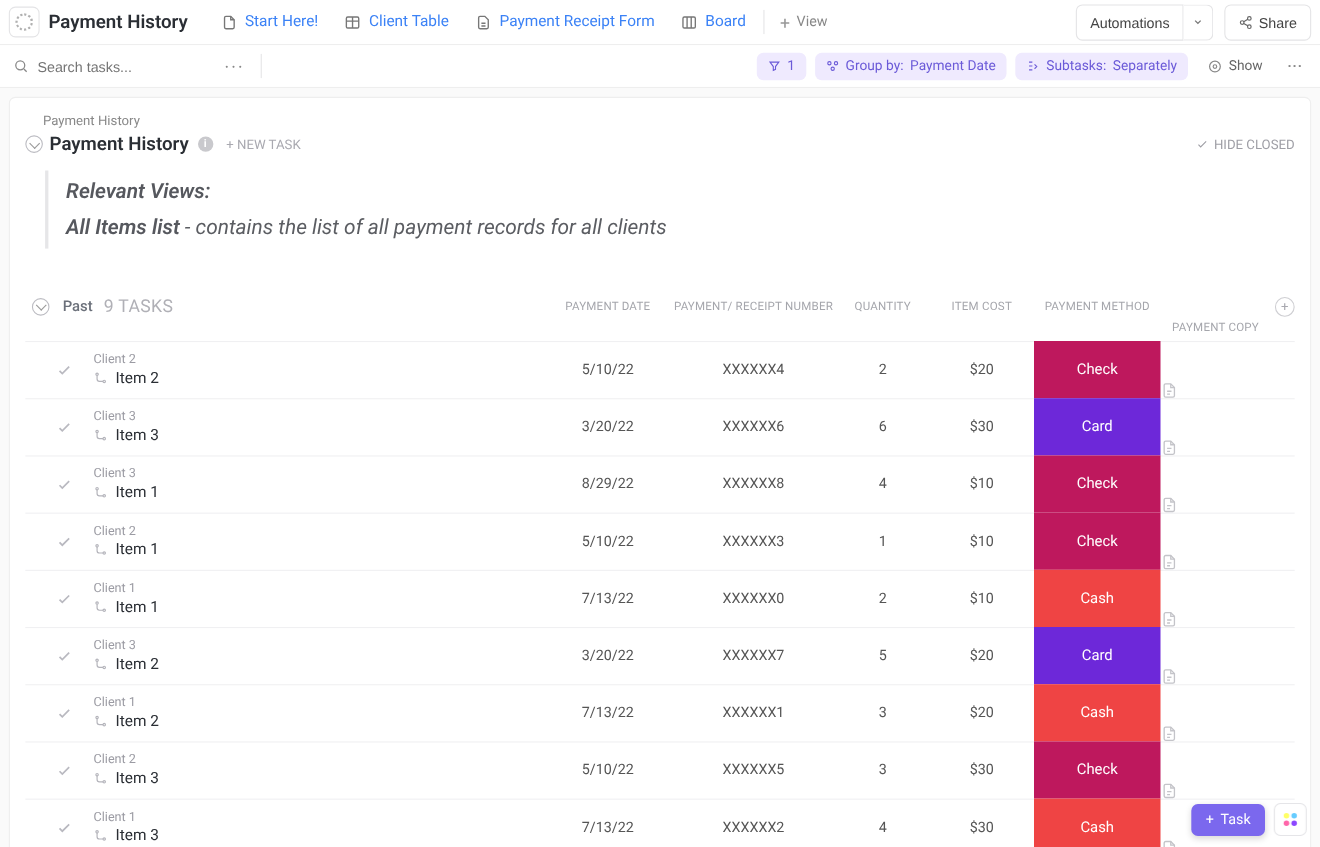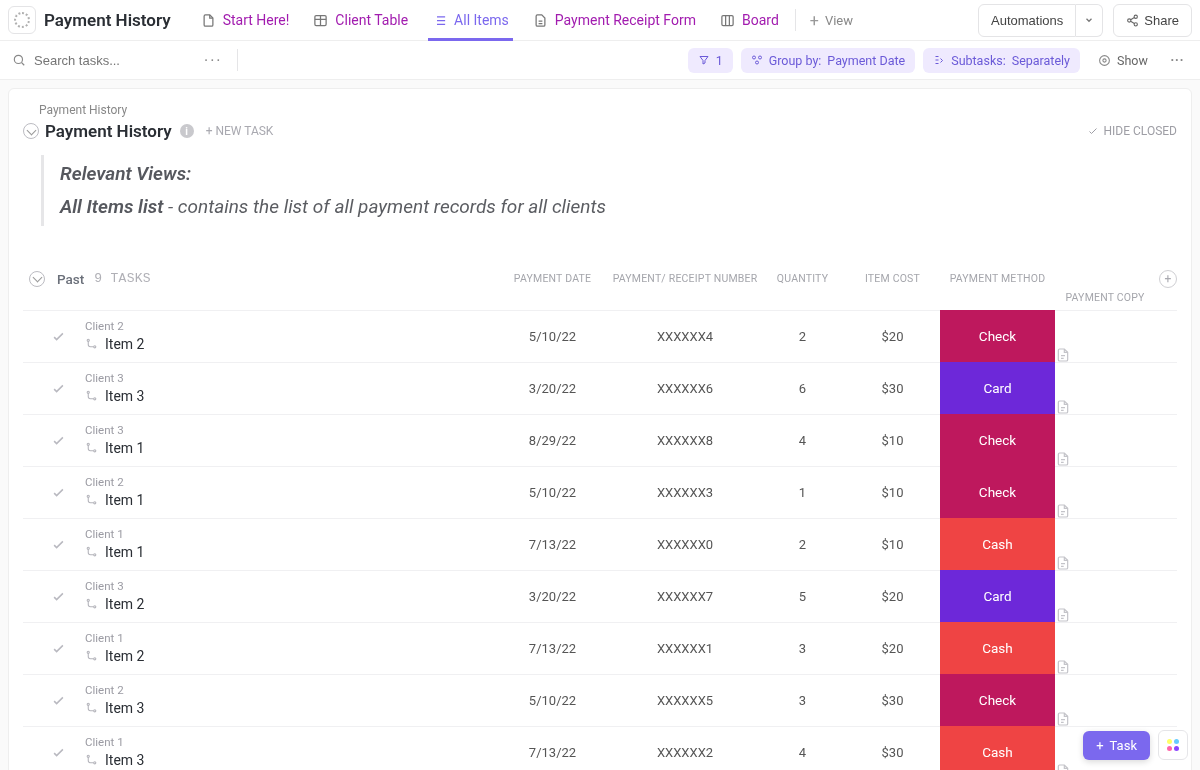--- a/index.html
+++ b/index.html
@@ -42,21 +42,21 @@
   font-weight: 600;
   color: #2a2e34;
   margin-right: 18px;
 }
 .tabs { display: flex; align-items: center; height: 100%; }
 .tab {
   display: flex;
   align-items: center;
   padding: 0 12px;
   height: 100%;
-  color: #a21caf;
+  color: #3b82f6;
   font-size: 14px;
   cursor: pointer;
   position: relative;
 }
 .tab.active { color: #7b68ee; }
 .tab.active::after {
   content: "";
   position: absolute;
   left: 8px; right: 8px;
   bottom: -1px;
@@ -160,21 +160,21 @@
   font-size: 19px;
   line-height: 1.75;
 }
 .desc-block em.head { font-style: italic; font-weight:600;}
 .desc-block b { font-weight: 600; font-style: italic; }
 .desc-block span.txt { font-style: italic; color: #5b5d62; }
 
 
 .group-row { display: flex; align-items: center; padding: 6px 0 6px 0; margin-left: 6px;}
 .group-name { color: #6b707a; font-size: 13.5px; font-weight:500; margin-left:6px; margin-right:10px;}
-.task-count { color: #b0b0b6; font-size: 13px; letter-spacing: .3px; font-family: Liberation Mono, monospace;}
+.task-count { color: #b0b0b6; font-size: 16px; letter-spacing: .3px;}
 .col-headers { margin-left:auto; display:flex; align-items:center; }
 .col-h {
   color: #a5a6ac; font-size: 10.5px; letter-spacing: .2px;
   text-align: center;
 }
 .c-date { width: 115px; }
 .c-receipt { width: 150px; }
 .c-qty { width: 85px; }
 .c-cost { width: 95px; }
 .c-method { width: 115px; }
@@ -263,28 +263,20 @@
     </div>
     <div class="tab">
       <span class="ticon">
         <svg width="15" height="15" viewBox="0 0 24 24" fill="none" stroke="#777" stroke-width="2">
             <rect x="3" y="4" width="18" height="16" rx="2"></rect>
             <path d="M3 10h18M12 4v16"></path>
           </svg>
       </span>
       <span>Client Table</span>
     </div>
-    <div class="tab active">
-      <span class="ticon">
-        <svg width="15" height="15" viewBox="0 0 24 24" fill="none" stroke="#7b68ee" stroke-width="2">
-            <path d="M8 6h13M8 12h13M8 18h13M3 6h.01M3 12h.01M3 18h.01"></path>
-          </svg>
-      </span>
-      <span>All Items</span>
-    </div>
     <div class="tab">
       <span class="ticon">
         <svg width="15" height="15" viewBox="0 0 24 24" fill="none" stroke="#777" stroke-width="2">
             <path d="M14 3H7a2 2 0 0 0-2 2v14a2 2 0 0 0 2 2h10a2 2 0 0 0 2-2V8z"></path>
             <path d="M9 13h6M9 17h6"></path>
           </svg>
       </span>
       <span>Payment Receipt Form</span>
     </div>
     <div class="tab">

